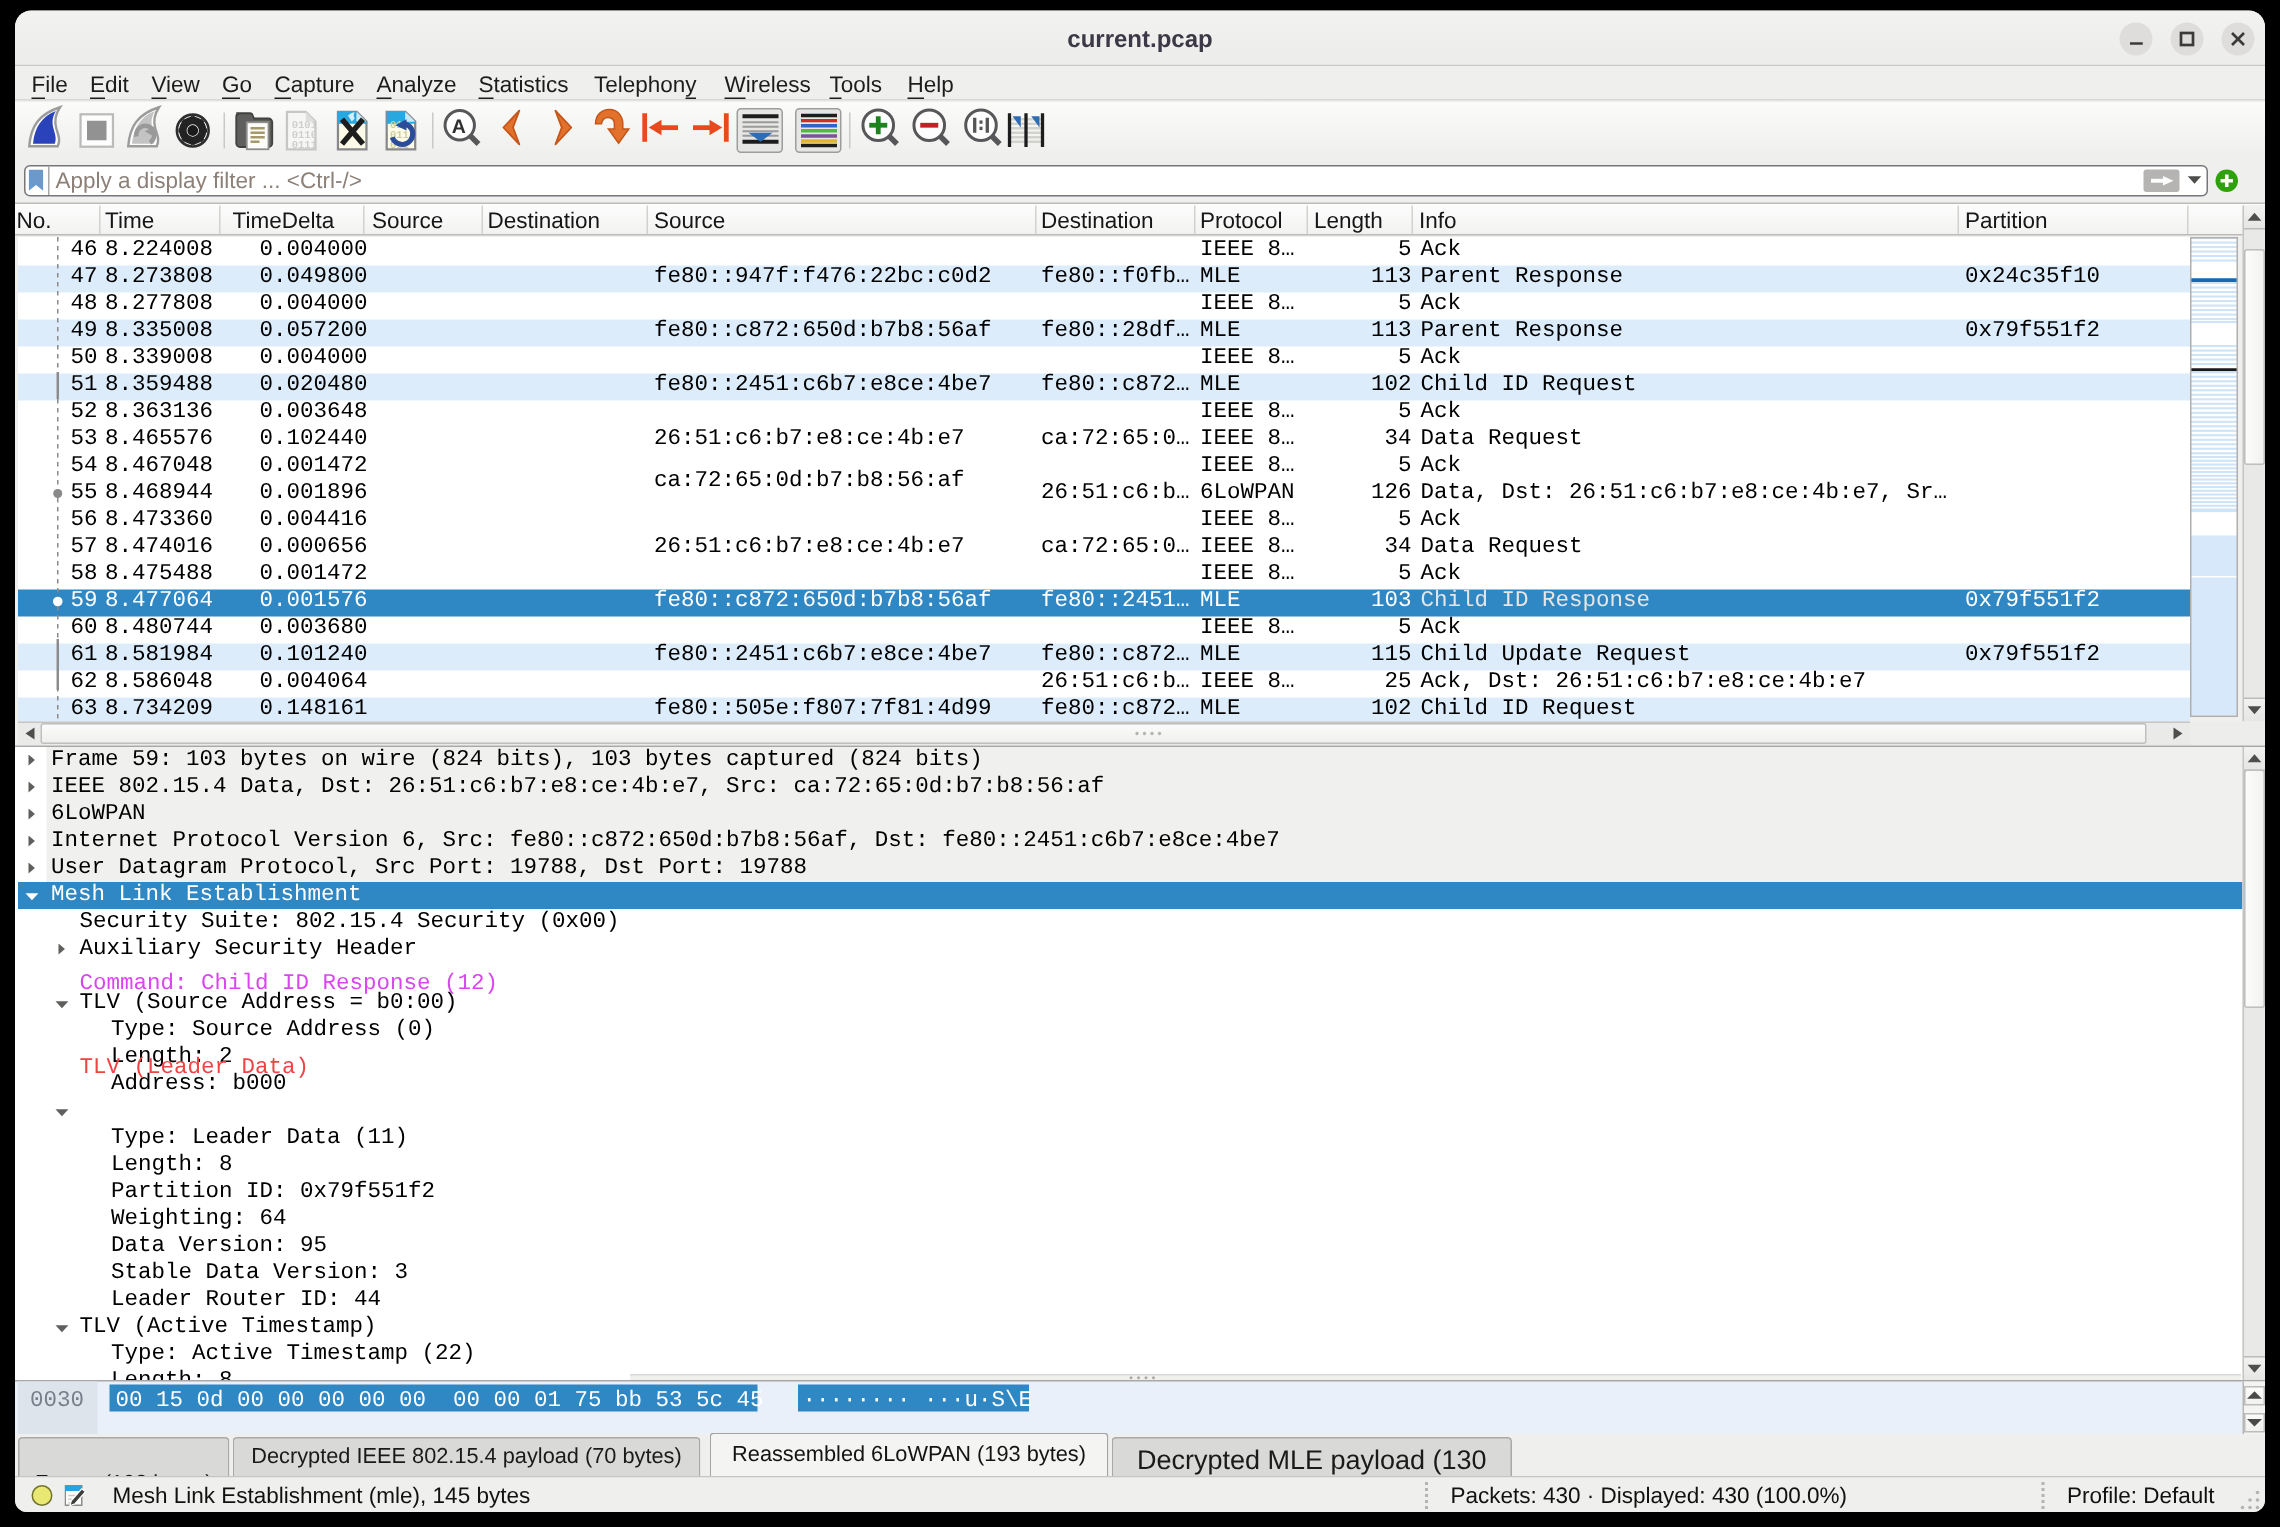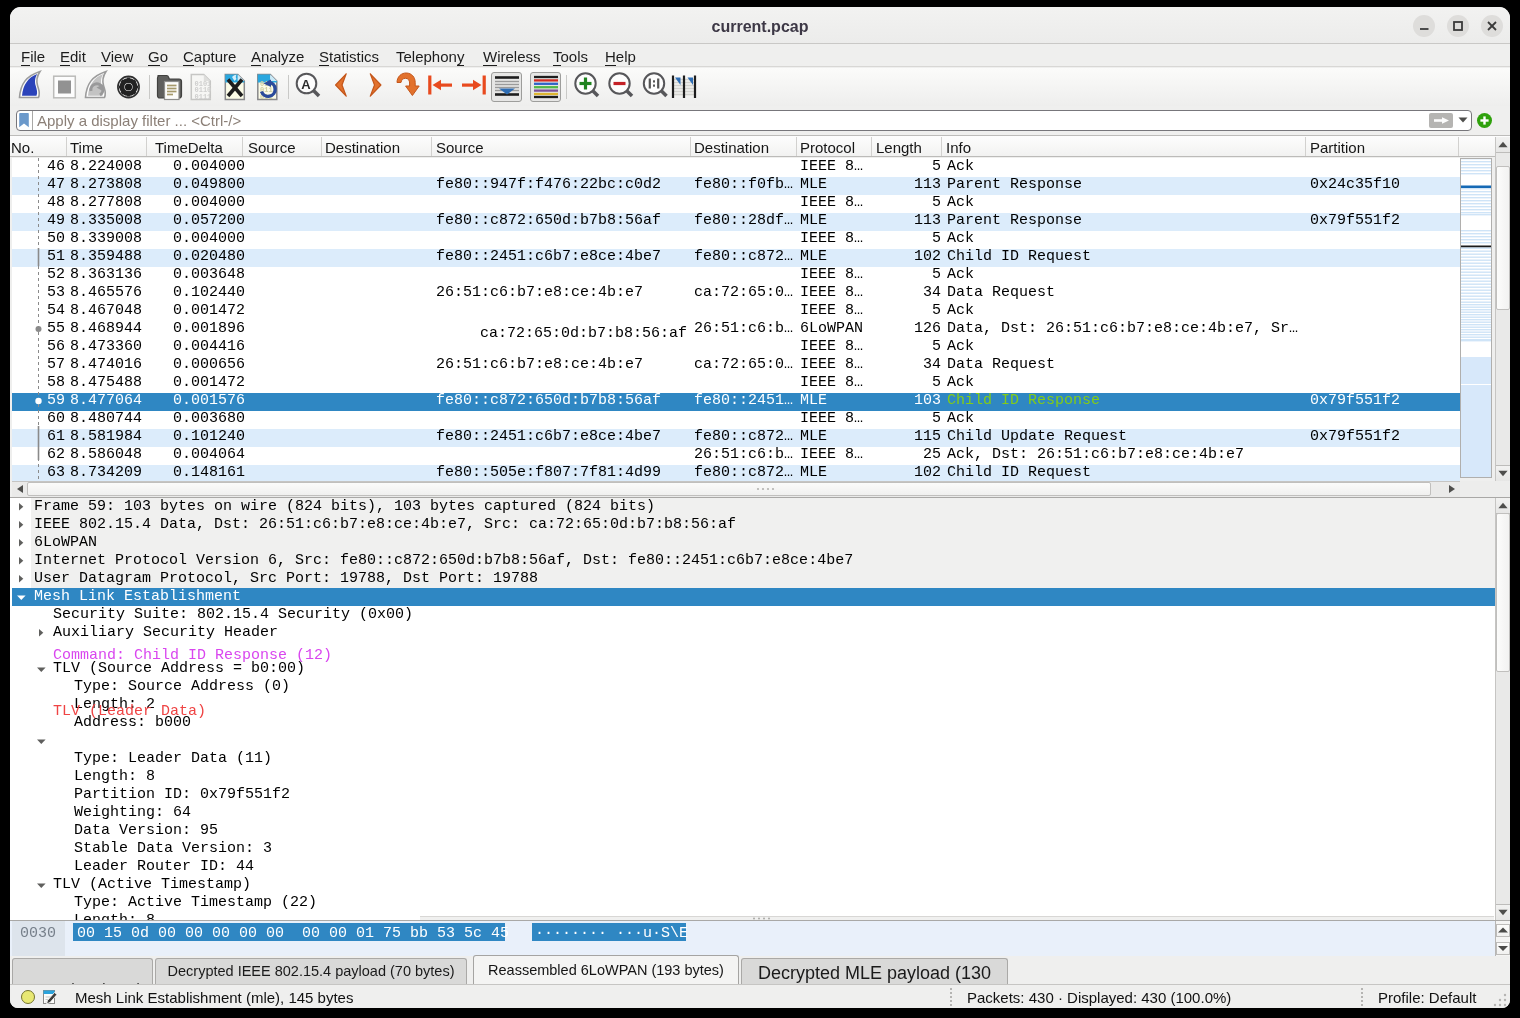--- a/index.html
+++ b/index.html
@@ -288,21 +288,21 @@
 <div class="a mono" style="left:947px;top:284.0px;color:#000;">Data Request</div>
 <div class="a mono" style="left:47px;top:302.0px;color:#000;">54</div>
 <div class="a mono" style="left:70px;top:302.0px;color:#000;">8.467048</div>
 <div class="a mono" style="left:173px;top:302.0px;color:#000;">0.001472</div>
 <div class="a mono" style="left:800px;top:302.0px;color:#000;">IEEE 8…</div>
 <div class="a mono" style="left:932px;top:302.0px;color:#000;">5</div>
 <div class="a mono" style="left:947px;top:302.0px;color:#000;">Ack</div>
 <div class="a mono" style="left:47px;top:320.0px;color:#000;">55</div>
 <div class="a mono" style="left:70px;top:320.0px;color:#000;">8.468944</div>
 <div class="a mono" style="left:173px;top:320.0px;color:#000;">0.001896</div>
-<div class="a mono" style="left:436px;top:325px;color:#000;margin-left:44px;">ca:72:65:0d:b7:b8:56:af</div>
+<div class="a mono" style="left:436px;top:312px;color:#000;">ca:72:65:0d:b7:b8:56:af</div>
 <div class="a mono" style="left:694px;top:320.0px;color:#000;">26:51:c6:b…</div>
 <div class="a mono" style="left:800px;top:320.0px;color:#000;">6LoWPAN</div>
 <div class="a mono" style="left:914px;top:320.0px;color:#000;">126</div>
 <div class="a mono" style="left:947px;top:320.0px;color:#000;">Data, Dst: 26:51:c6:b7:e8:ce:4b:e7, Sr…</div>
 <div class="a mono" style="left:47px;top:338.0px;color:#000;">56</div>
 <div class="a mono" style="left:70px;top:338.0px;color:#000;">8.473360</div>
 <div class="a mono" style="left:173px;top:338.0px;color:#000;">0.004416</div>
 <div class="a mono" style="left:800px;top:338.0px;color:#000;">IEEE 8…</div>
 <div class="a mono" style="left:932px;top:338.0px;color:#000;">5</div>
 <div class="a mono" style="left:947px;top:338.0px;color:#000;">Ack</div>
@@ -321,21 +321,21 @@
 <div class="a mono" style="left:932px;top:374.0px;color:#000;">5</div>
 <div class="a mono" style="left:947px;top:374.0px;color:#000;">Ack</div>
 <div class="a" style="left:12px;top:392.5px;width:1448px;height:18px;background:#2f87c3;"></div>
 <div class="a mono" style="left:47px;top:392.0px;color:#fff;">59</div>
 <div class="a mono" style="left:70px;top:392.0px;color:#fff;">8.477064</div>
 <div class="a mono" style="left:173px;top:392.0px;color:#fff;">0.001576</div>
 <div class="a mono" style="left:436px;top:392.0px;color:#fff;">fe80::c872:650d:b7b8:56af</div>
 <div class="a mono" style="left:694px;top:392.0px;color:#fff;">fe80::2451…</div>
 <div class="a mono" style="left:800px;top:392.0px;color:#fff;">MLE</div>
 <div class="a mono" style="left:914px;top:392.0px;color:#fff;">103</div>
-<div class="a mono" style="left:947px;top:392.0px;color:#84cc16;">Child ID Response</div>
+<div class="a mono" style="left:947px;top:392.0px;color:#e5e5e5;">Child ID Response</div>
 <div class="a mono" style="left:1310px;top:392.0px;color:#fff;">0x79f551f2</div>
 <div class="a mono" style="left:47px;top:410.0px;color:#000;">60</div>
 <div class="a mono" style="left:70px;top:410.0px;color:#000;">8.480744</div>
 <div class="a mono" style="left:173px;top:410.0px;color:#000;">0.003680</div>
 <div class="a mono" style="left:800px;top:410.0px;color:#000;">IEEE 8…</div>
 <div class="a mono" style="left:932px;top:410.0px;color:#000;">5</div>
 <div class="a mono" style="left:947px;top:410.0px;color:#000;">Ack</div>
 <div class="a" style="left:12px;top:428.5px;width:1448px;height:18px;background:#dcecfb;"></div>
 <div class="a mono" style="left:47px;top:428.0px;color:#000;">61</div>
 <div class="a mono" style="left:70px;top:428.0px;color:#000;">8.581984</div>

